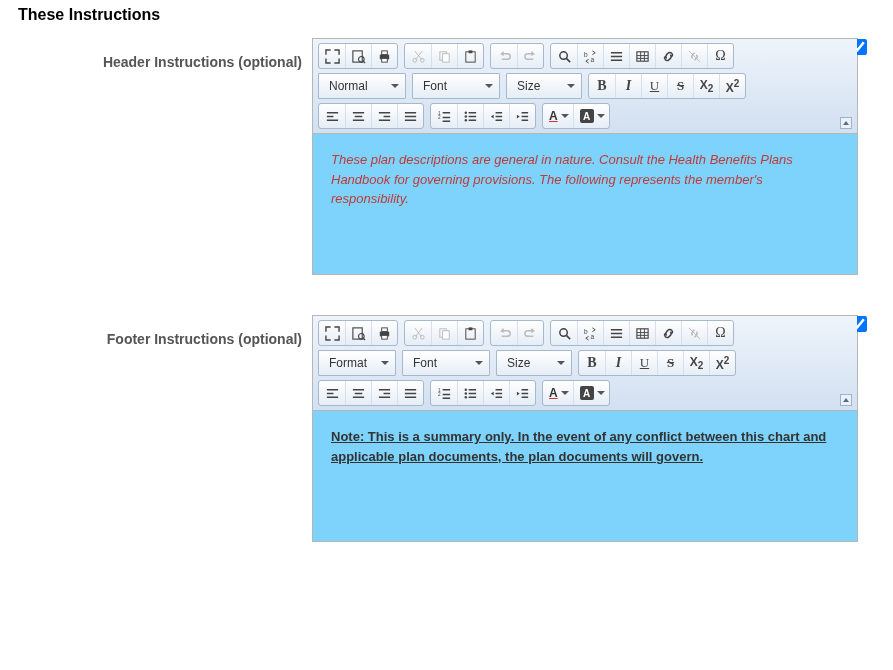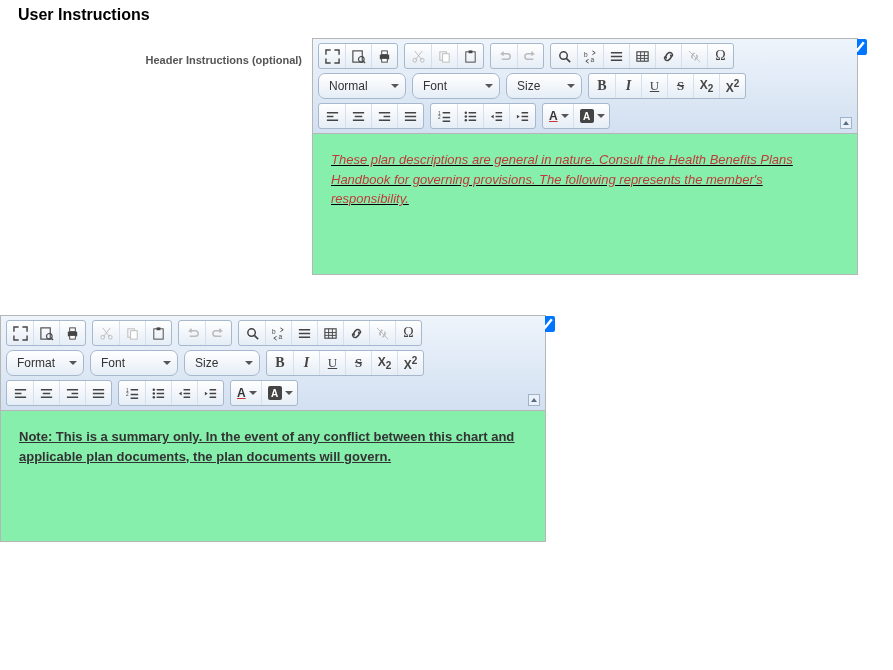--- a/index.html
+++ b/index.html
@@ -21,21 +21,21 @@
     display: flex;
     align-items: flex-start;
     margin-bottom: 40px;
     position: relative;
   }
   .label-col {
     width: 312px;
     text-align: right;
     padding-right: 10px;
     padding-top: 16px;
-    font-size: 11px;
+    font-size: 14px;
     font-weight: bold;
     color: #555;
   }
   .editor-col {
     position: relative;
   }
   .editor {
     width: 546px;
     border: 1px solid #b6b6b6;
     border-radius: 0;
@@ -70,21 +70,21 @@
     cursor: pointer;
     color: #444;
   }
   .tb-btn.disabled { color: #bbb; cursor: default; }
   .tb-btn + .tb-btn { border-left: 1px solid #d6e0ec; }
   .tb-btn svg { width: 15px; height: 15px; display: block; }
   .tb-select {
     display: flex;
     align-items: center;
     border: 1px solid #a7b8cc;
-    border-radius: 7px;
+    border-radius: 1px;
     background: linear-gradient(to bottom, #ffffff, #e5edf6);
     height: 26px;
     margin-right: 6px;
     padding: 0 6px 0 10px;
     cursor: pointer;
     font-size: 12px;
     color: #333;
     gap: 8px;
   }
   .tb-select.sz-lg { width: 88px; justify-content: space-between; }
@@ -140,27 +140,26 @@
   }
   .collapse-handle::before {
     content: "";
     width: 0; height: 0;
     border-left: 3px solid transparent;
     border-right: 3px solid transparent;
     border-bottom: 4px solid #5a6d84;
   }
   .toolbar-wrap { position: relative; }
   .content-area {
-    background: #86efac;
+    background: #7dd3fc;
     padding: 16px 18px;
     min-height: 140px;
     font-size: 13px;
     line-height: 1.5;
     outline: none;
-    text-decoration: underline;
   }
   .footer-area { min-height: 130px; }
   .red-italic {
     color: #c03a3a;
     font-style: italic;
   }
   .bold-under {
     font-weight: bold;
     text-decoration: underline;
     color: #333;
@@ -176,21 +175,21 @@
   .g-b { font-weight: bold; font-family: Georgia, serif; font-size: 14px; }
   .g-i { font-style: italic; font-family: Georgia, serif; font-size: 14px; font-weight: bold;}
   .g-u { text-decoration: underline; font-family: Georgia, serif; font-size: 13px; }
   .g-s { text-decoration: line-through; font-family: Georgia, serif; font-size: 13px; font-weight: bold;}
   .g-sub { font-size: 12px; font-weight: bold;}
   .g-sup { font-size: 12px; font-weight: bold;}
 </style>
 </head>
 <body>
 
-<div class="page-title">User Instructions</div>
+<div class="page-title">These Instructions</div>
 
 <div class="row">
   <div class="label-col">Header Instructions (optional)</div>
   <div class="editor-col">
     <input type="checkbox" class="chk" checked="" style="">
     <div class="editor">
       <div class="toolbar-wrap">
         <div class="toolbar">
 
           <div class="tb-row">
@@ -415,20 +414,21 @@
         <div class="collapse-handle"></div>
       </div>
       <div class="content-area" contenteditable="true" style="">
         <span class="red-italic">These plan descriptions are general in nature. Consult the Health Benefits Plans Handbook for governing provisions. The following represents the member's responsibility.</span>
       </div>
     </div>
   </div>
 </div>
 
 <div class="row">
+  <div class="label-col">Footer Instructions (optional)</div>
   <div class="editor-col">
     <input type="checkbox" class="chk" checked="" style="">
     <div class="editor">
       <div class="toolbar-wrap">
         <div class="toolbar">
 
           <div class="tb-row">
             <div class="tb-group">
               <div class="tb-btn">
                   <svg viewBox="0 0 16 16">

